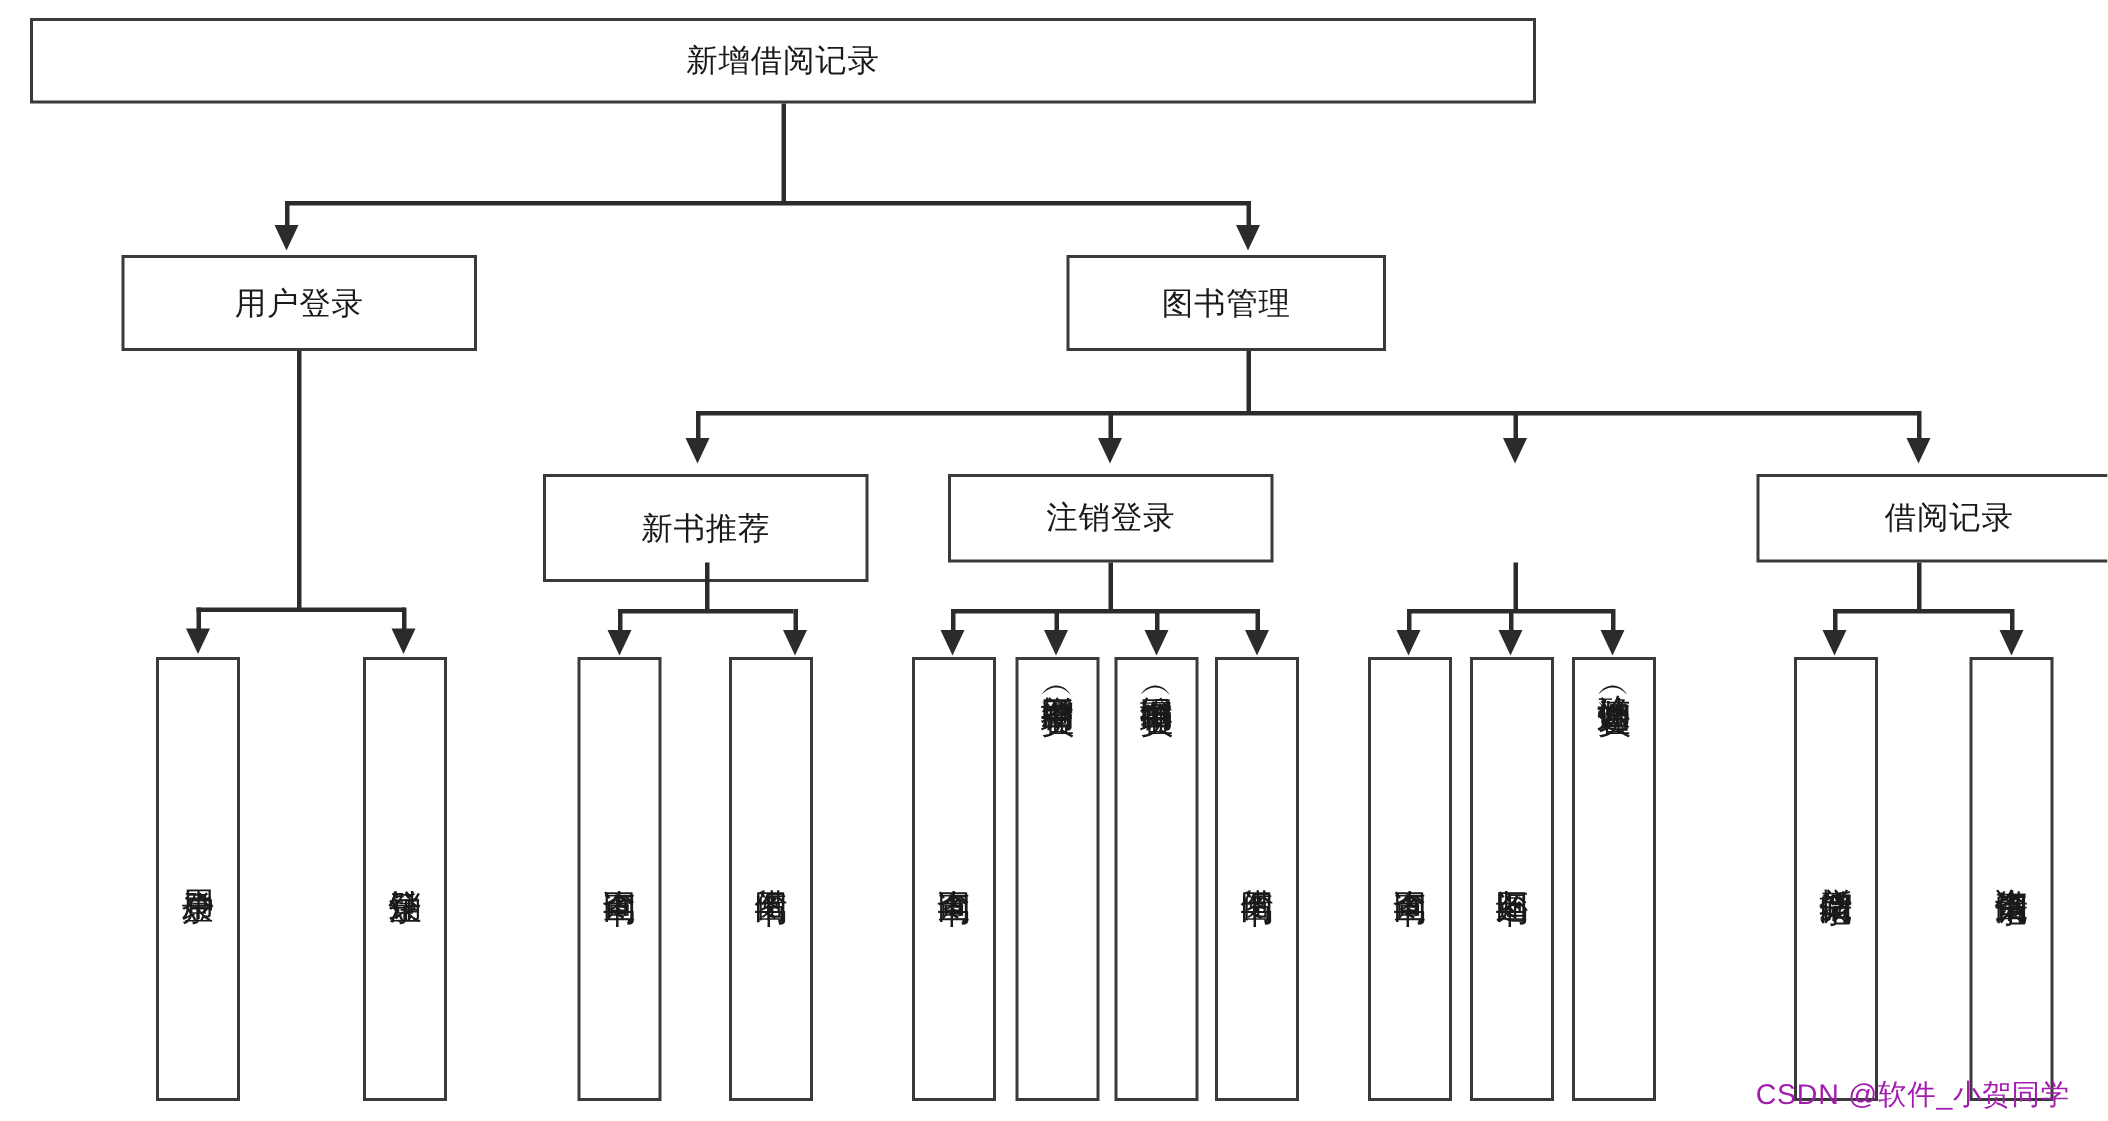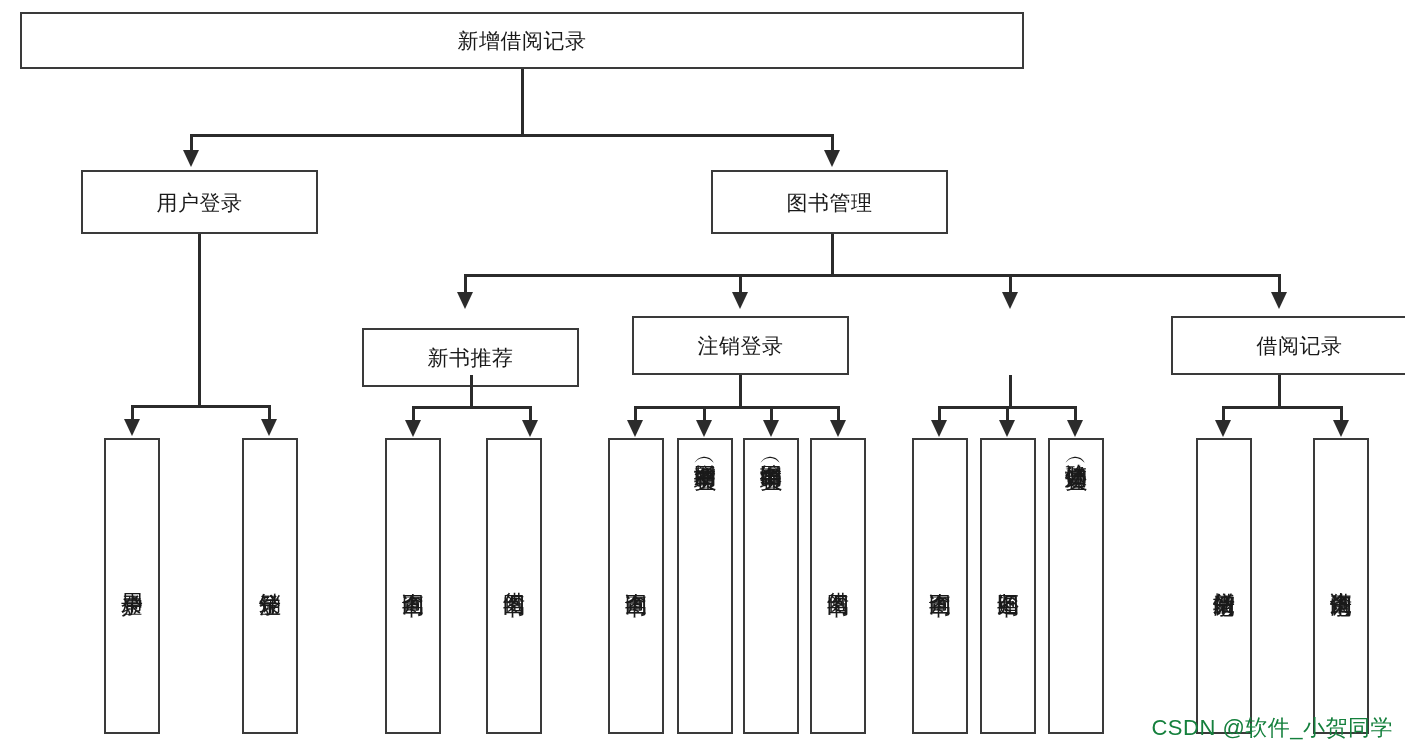--- a/index.html
+++ b/index.html
@@ -68,24 +68,24 @@
   .arrow {
     position: absolute;
     width: 0;
     height: 0;
     border-left: 8px solid transparent;
     border-right: 8px solid transparent;
     border-top: 17px solid #2b2b2b;
   }
   .watermark {
     position: absolute;
-    right: 12px;
+    right: 25px;
     bottom: 4px;
-    font-size: 22px;
-    color: #15803d;
+    font-size: 19px;
+    color: #a21caf;
     white-space: nowrap;
     letter-spacing: 0.5px;
   }
 </style>
 </head>
 <body>
 
 <div id="stage">
 
   <div class="node root horiz" style="left:20px; top:12px; width:1004px; height:57px;">
@@ -96,21 +96,21 @@
   <div class="edge h" style="left:190px; top:134px; width:643px;"></div>
   <div class="edge v" style="left:190px; top:134px; height:18px;"></div>
   <div class="arrow" style="left:183px; top:150px;"></div>
   <div class="edge v" style="left:831px; top:134px; height:18px;"></div>
   <div class="arrow" style="left:824px; top:150px;"></div>
 
   <div class="node horiz" style="left:81px; top:170px; width:237px; height:64px;">
     <span class="node-label">用户登录</span>
   </div>
 
-  <div class="node horiz" style="left:711px; top:170px; width:237px; height:64px;">
+  <div class="node horiz" style="left:711px; top:170px; width:213px; height:64px;">
     <span class="node-label">图书管理</span>
   </div>
 
   <div class="edge v" style="left:198px; top:234px; height:173px;"></div>
   <div class="edge h" style="left:131px; top:405px; width:139px;"></div>
   <div class="edge v" style="left:131px; top:405px; height:16px;"></div>
   <div class="arrow" style="left:124px; top:419px;"></div>
   <div class="edge v" style="left:268px; top:405px; height:16px;"></div>
   <div class="arrow" style="left:261px; top:419px;"></div>
 
@@ -118,21 +118,21 @@
   <div class="edge h" style="left:464px; top:274px; width:816px;"></div>
   <div class="edge v" style="left:464px; top:274px; height:20px;"></div>
   <div class="arrow" style="left:457px; top:292px;"></div>
   <div class="edge v" style="left:739px; top:274px; height:20px;"></div>
   <div class="arrow" style="left:732px; top:292px;"></div>
   <div class="edge v" style="left:1009px; top:274px; height:20px;"></div>
   <div class="arrow" style="left:1002px; top:292px;"></div>
   <div class="edge v" style="left:1278px; top:274px; height:20px;"></div>
   <div class="arrow" style="left:1271px; top:292px;"></div>
 
-  <div class="node horiz" style="left:362px; top:328px; width:217px; height:59px;">
+  <div class="node horiz" style="left:362px; top:316px; width:217px; height:72px;">
     <span class="node-label">新书推荐</span>
   </div>
   <div class="node horiz" style="left:632px; top:316px; width:217px; height:59px;">
     <span class="node-label">注销登录</span>
   </div>
   <div class="node horiz" style="left:1171px; top:316px; width:257px; height:59px;">
     <span class="node-label">借阅记录</span>
   </div>
 
   <div class="edge v" style="left:470px; top:375px; height:33px;"></div>

